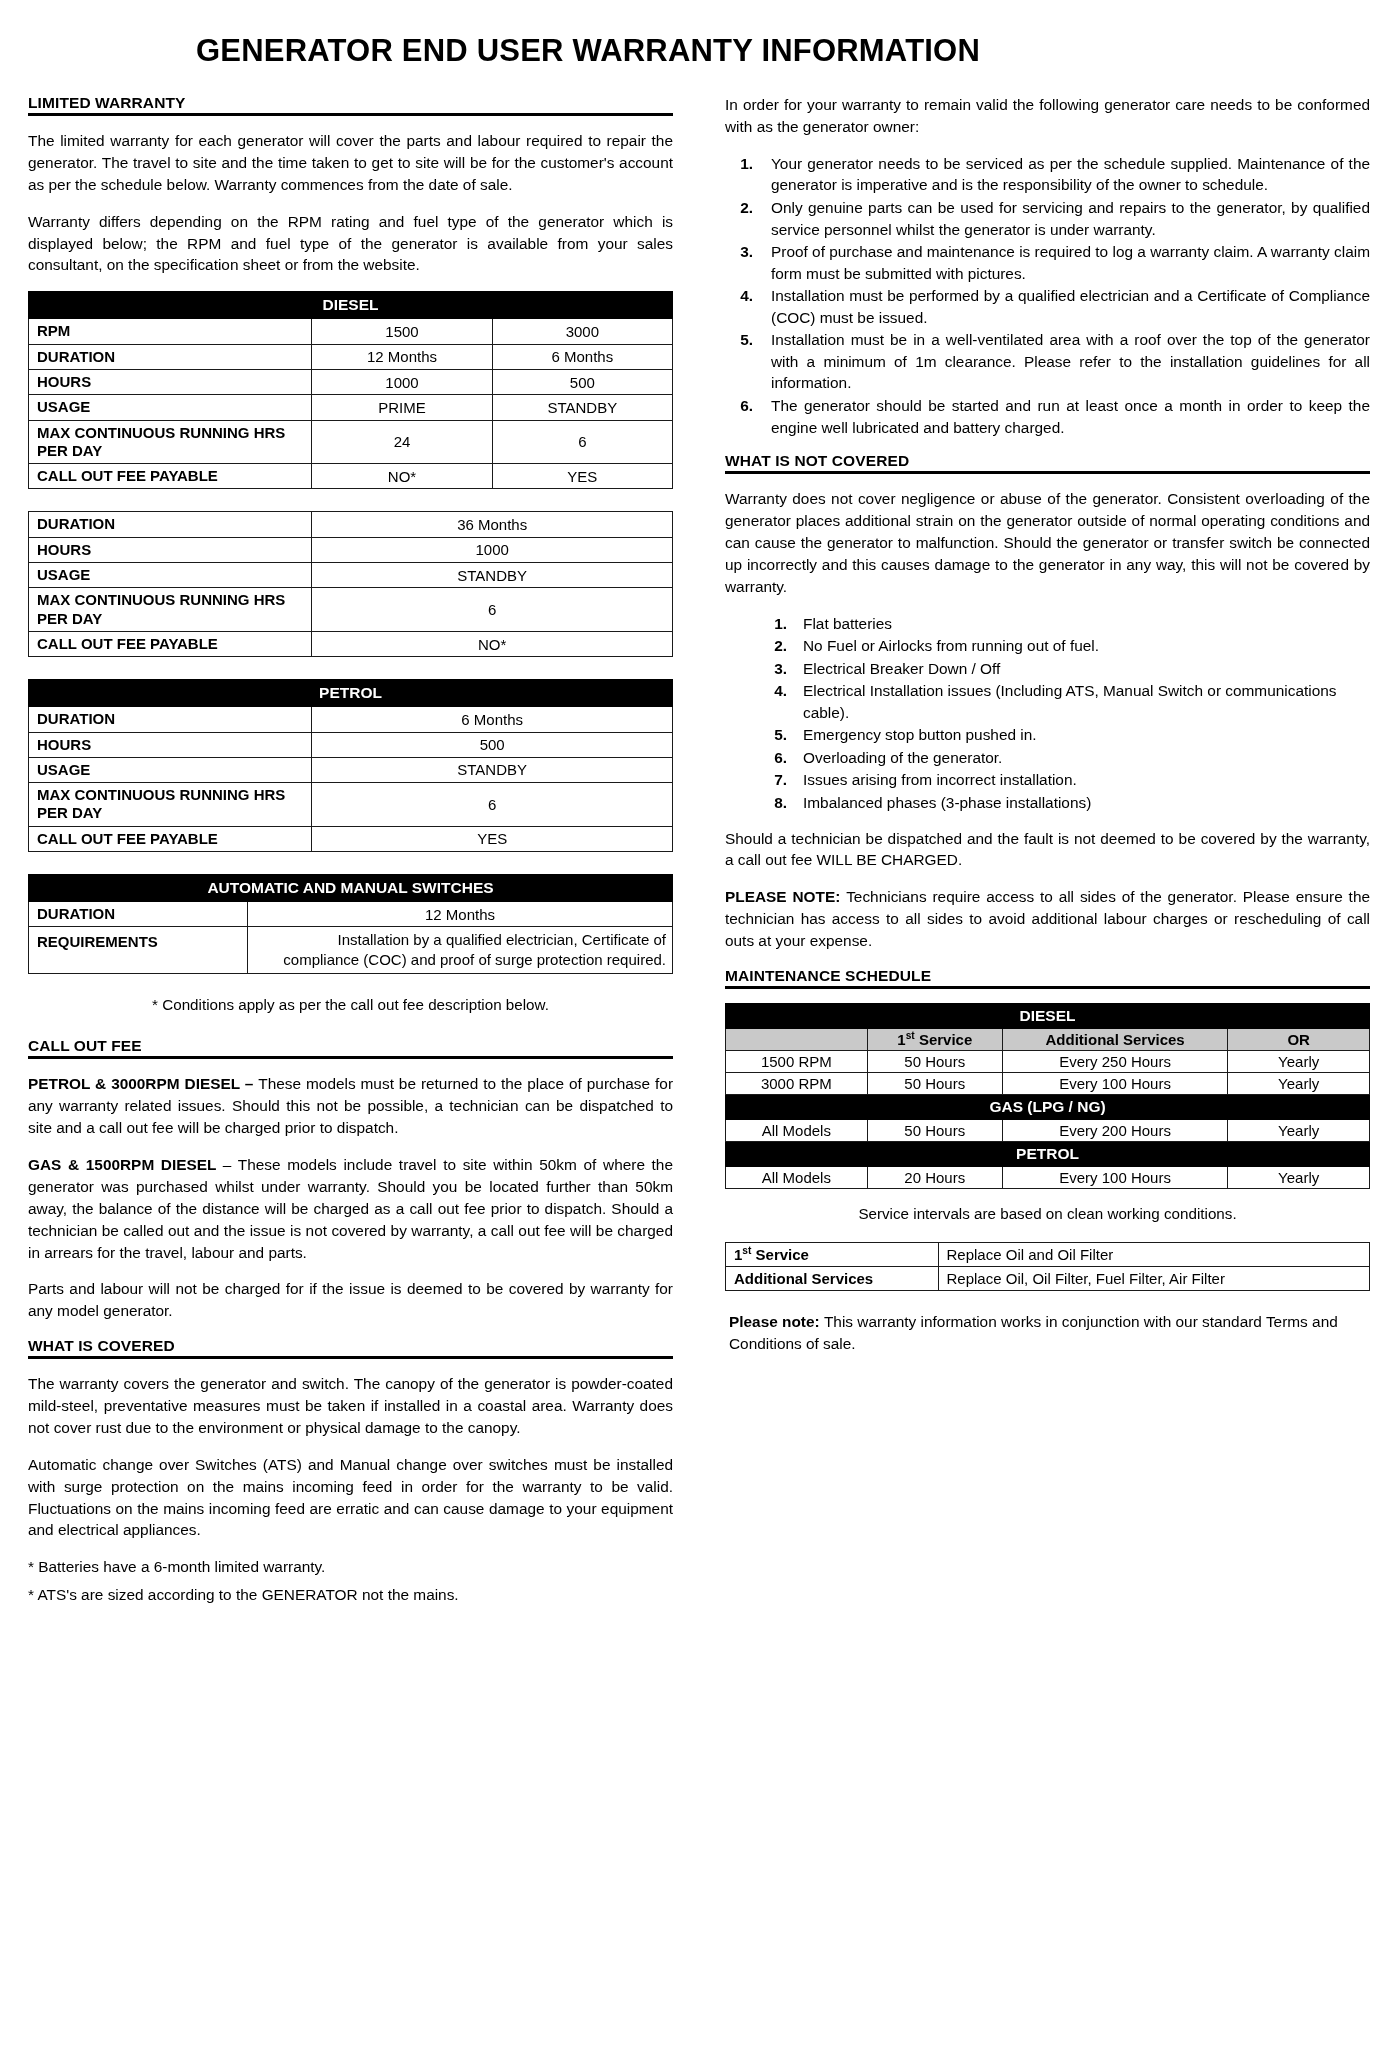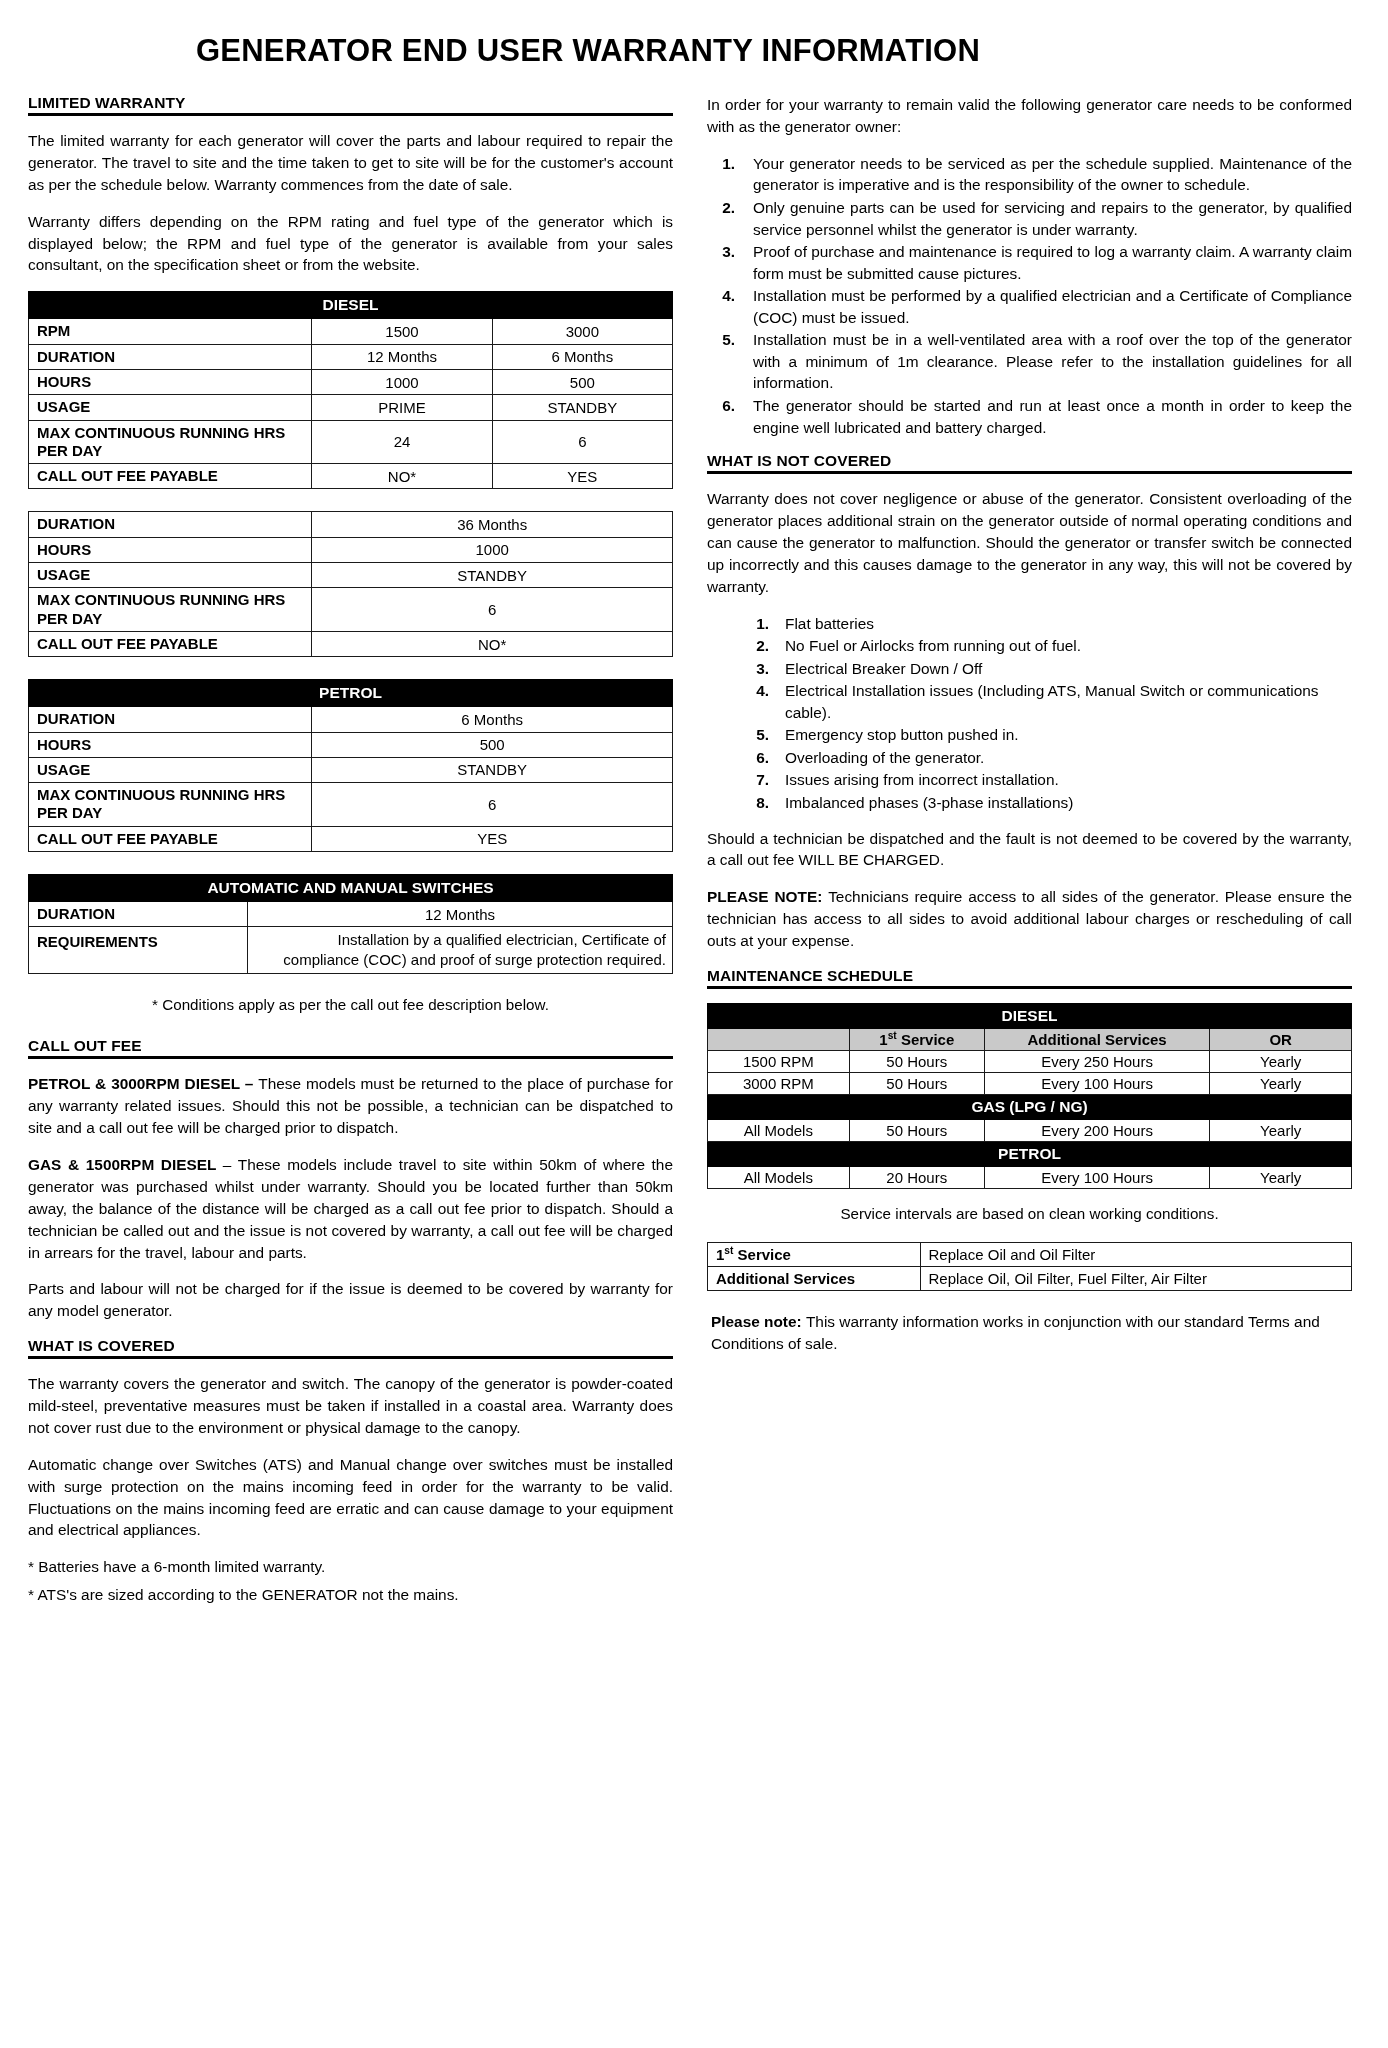--- a/index.html
+++ b/index.html
@@ -24,21 +24,21 @@
   .doc-title {
     text-align: center;
     font-size: 31px;
     font-weight: bold;
     letter-spacing: 0.2px;
     margin: 12px 0 26px 0;
     line-height: 1.1;
   }
   .columns {
     display: flex;
-    gap: 34px;
+    gap: 52px;
     align-items: flex-start;
   }
   .col {
     width: 645px;
     flex: 0 0 645px;
   }
   .section-head {
     font-size: 15.5px;
     font-weight: bold;
     letter-spacing: 0.1px;
@@ -363,21 +363,21 @@
         <li>
             <span class="num">1.</span>
             <span class="txt">Your generator needs to be serviced as per the schedule supplied. Maintenance of the generator is imperative and is the responsibility of the owner to schedule.</span>
           </li>
         <li>
             <span class="num">2.</span>
             <span class="txt">Only genuine parts can be used for servicing and repairs to the generator, by qualified service personnel whilst the generator is under warranty.</span>
           </li>
         <li>
             <span class="num">3.</span>
-            <span class="txt">Proof of purchase and maintenance is required to log a warranty claim. A warranty claim form must be submitted cause pictures.</span>
+            <span class="txt">Proof of purchase and maintenance is required to log a warranty claim. A warranty claim form must be submitted with pictures.</span>
           </li>
         <li>
             <span class="num">4.</span>
             <span class="txt">Installation must be performed by a qualified electrician and a Certificate of Compliance (COC) must be issued.</span>
           </li>
         <li>
             <span class="num">5.</span>
             <span class="txt">Installation must be in a well-ventilated area with a roof over the top of the generator with a minimum of 1m clearance. Please refer to the installation guidelines for all information.</span>
           </li>
         <li>

